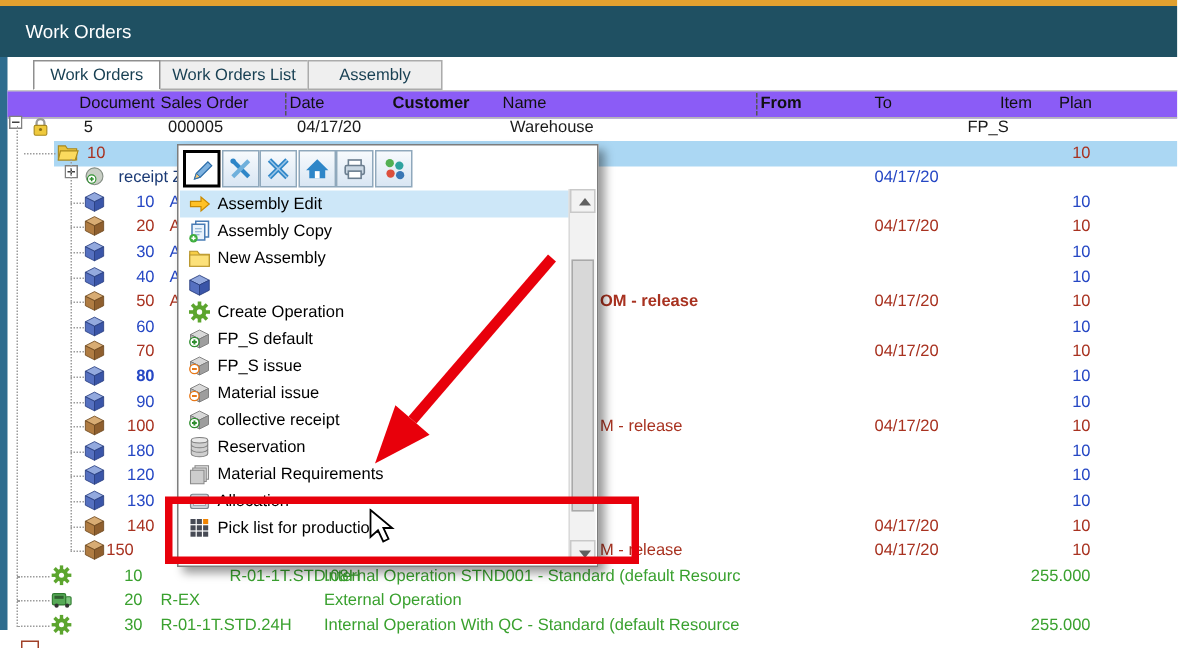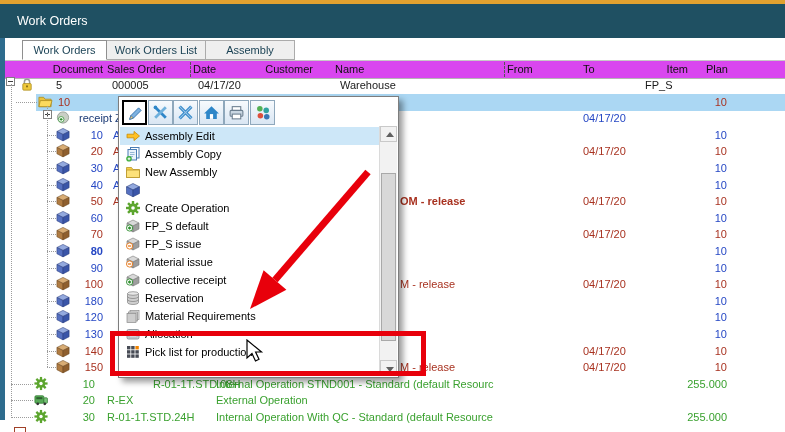--- a/index.html
+++ b/index.html
@@ -9,21 +9,21 @@
   
   #top-strip{left:0;top:0;width:785px;height:4px;background:#E2A12F;}
   #titlebar{left:0;top:4px;width:785px;height:34px;background:#1F5062;}
   #titlebar .t{position:absolute;left:17px;top:0;line-height:34px;color:#fff;font-size:12.5px;}
   #left-border{left:0;top:38px;width:5px;height:382px;background:#2E6C8E;}
   
   .tab{position:absolute;top:40px;height:18px;line-height:18px;text-align:center;color:#173F52;
        background:#EFEFEF;border:1px solid #ABABAB;font-size:11px;}
   .tab.active{background:#fff;border-color:#8F8F8F;border-bottom-color:#fff;z-index:2;}
   
-  #grid-header{left:5px;top:60px;width:780px;height:17px;background:#d946ef;
+  #grid-header{left:5px;top:60px;width:780px;height:17px;background:#8b5cf6;
                border-top:1px solid #C8C8C8;border-bottom:1px solid #B5B5B5;}
   .hc{position:absolute;top:1px;height:15px;line-height:15px;white-space:nowrap;color:#111;}
   .hdash{position:absolute;top:1px;height:15px;width:0;border-left:1px dashed #555;}
   
   .grow{position:absolute;left:0;width:785px;height:17px;line-height:17px;white-space:nowrap;}
   .grow span{position:absolute;top:0;height:17px;line-height:16px;}
   .selbg{position:absolute;left:36px;right:0;top:0;bottom:0;background:#ABD7F3;}
   .ric{width:17px;height:15px;top:1px;}
   .ric svg{width:16px;height:15px;display:block;}
   .exp{width:9px;height:9px;top:4px;}
@@ -72,24 +72,24 @@
   <div id="tabs">
       <div class="tab active" style="left: 22px; width: 83px;">Work Orders</div>
       <div class="tab" style="left: 105px; width: 100px;">Work Orders List</div>
       <div class="tab" style="left: 205px; width: 88px;">Assembly</div>
     </div>
   <div class="abs" id="grid-header">
       <div class="hc ra" style="left: 35px; width: 63px;">Document</div>
       <div class="hc" style="left: 102px;">Sales Order</div>
       <div class="hdash" style="left: 185px;"></div>
       <div class="hc" style="left: 188px;">Date</div>
-      <div class="hc ra" style="left: 240px; width: 68px;">Customer</div>
+      <div class="hc ra" style="left: 240px; width: 68px; font-weight: bold;">Customer</div>
       <div class="hc" style="left: 330px;">Name</div>
       <div class="hdash" style="left: 499px;"></div>
-      <div class="hc" style="left: 502px;">From</div>
+      <div class="hc" style="left: 502px; font-weight: bold;">From</div>
       <div class="hc" style="left: 578px;">To</div>
       <div class="hc ra" style="left: 633px; width: 50px;">Item</div>
       <div class="hc ra" style="left: 683px; width: 40px;">Plan</div>
     </div>
   <div id="rows">
       <div class="grow" style="top: 77px;">
         <span class="exp" style="left: 6px;">
           <svg viewBox="0 0 9 9">
             <rect x="0.5" y="0.5" width="8" height="8" fill="#fff" stroke="#808080"></rect>
             <line x1="2" y1="4.5" x2="7" y2="4.5" stroke="#404040"></line>
@@ -321,21 +321,21 @@
       </div>
       <div class="grow" style="top: 359.2px;">
         <div class="stub" style="left: 47px; width: 9px; top: 8px;"></div>
         <span class="ric" style="left: 55px;">
           <svg viewBox="0 0 16 16">
             <polygon points="8,1.5 14.5,4.8 8,8 1.5,4.8" fill="#D8AC74" stroke="#6E4A20" stroke-width="0.6"></polygon>
             <polygon points="1.5,4.8 8,8 8,14.8 1.5,11.5" fill="#B07C42" stroke="#6E4A20" stroke-width="0.6"></polygon>
             <polygon points="14.5,4.8 8,8 8,14.8 14.5,11.5" fill="#8F5F2E" stroke="#6E4A20" stroke-width="0.6"></polygon>
           </svg>
         </span>
-        <span class="c-red ra" style="left: 57px; width: 46px; overflow: hidden;">150</span>
+        <span class="c-red ra" style="left: 57px; width: 46px; overflow: hidden; text-align: center;">150</span>
         <span class="c-red" style="left: 400px;">M - release</span>
         <span class="c-red" style="left: 583px;">04/17/20</span>
         <span class="c-red ra" style="left: 667px; width: 60px; overflow: hidden;">10</span>
       </div>
       <div class="grow" style="top: 375.8px;">
         <div class="stub" style="left: 11px; width: 22px; top: 8px;"></div>
         <span class="ric" style="left: 33px;">
           <svg viewBox="0 0 16 16">
             <g fill="#5CA52E">
               <rect x="6.8" y="1" width="2.4" height="14"></rect>

